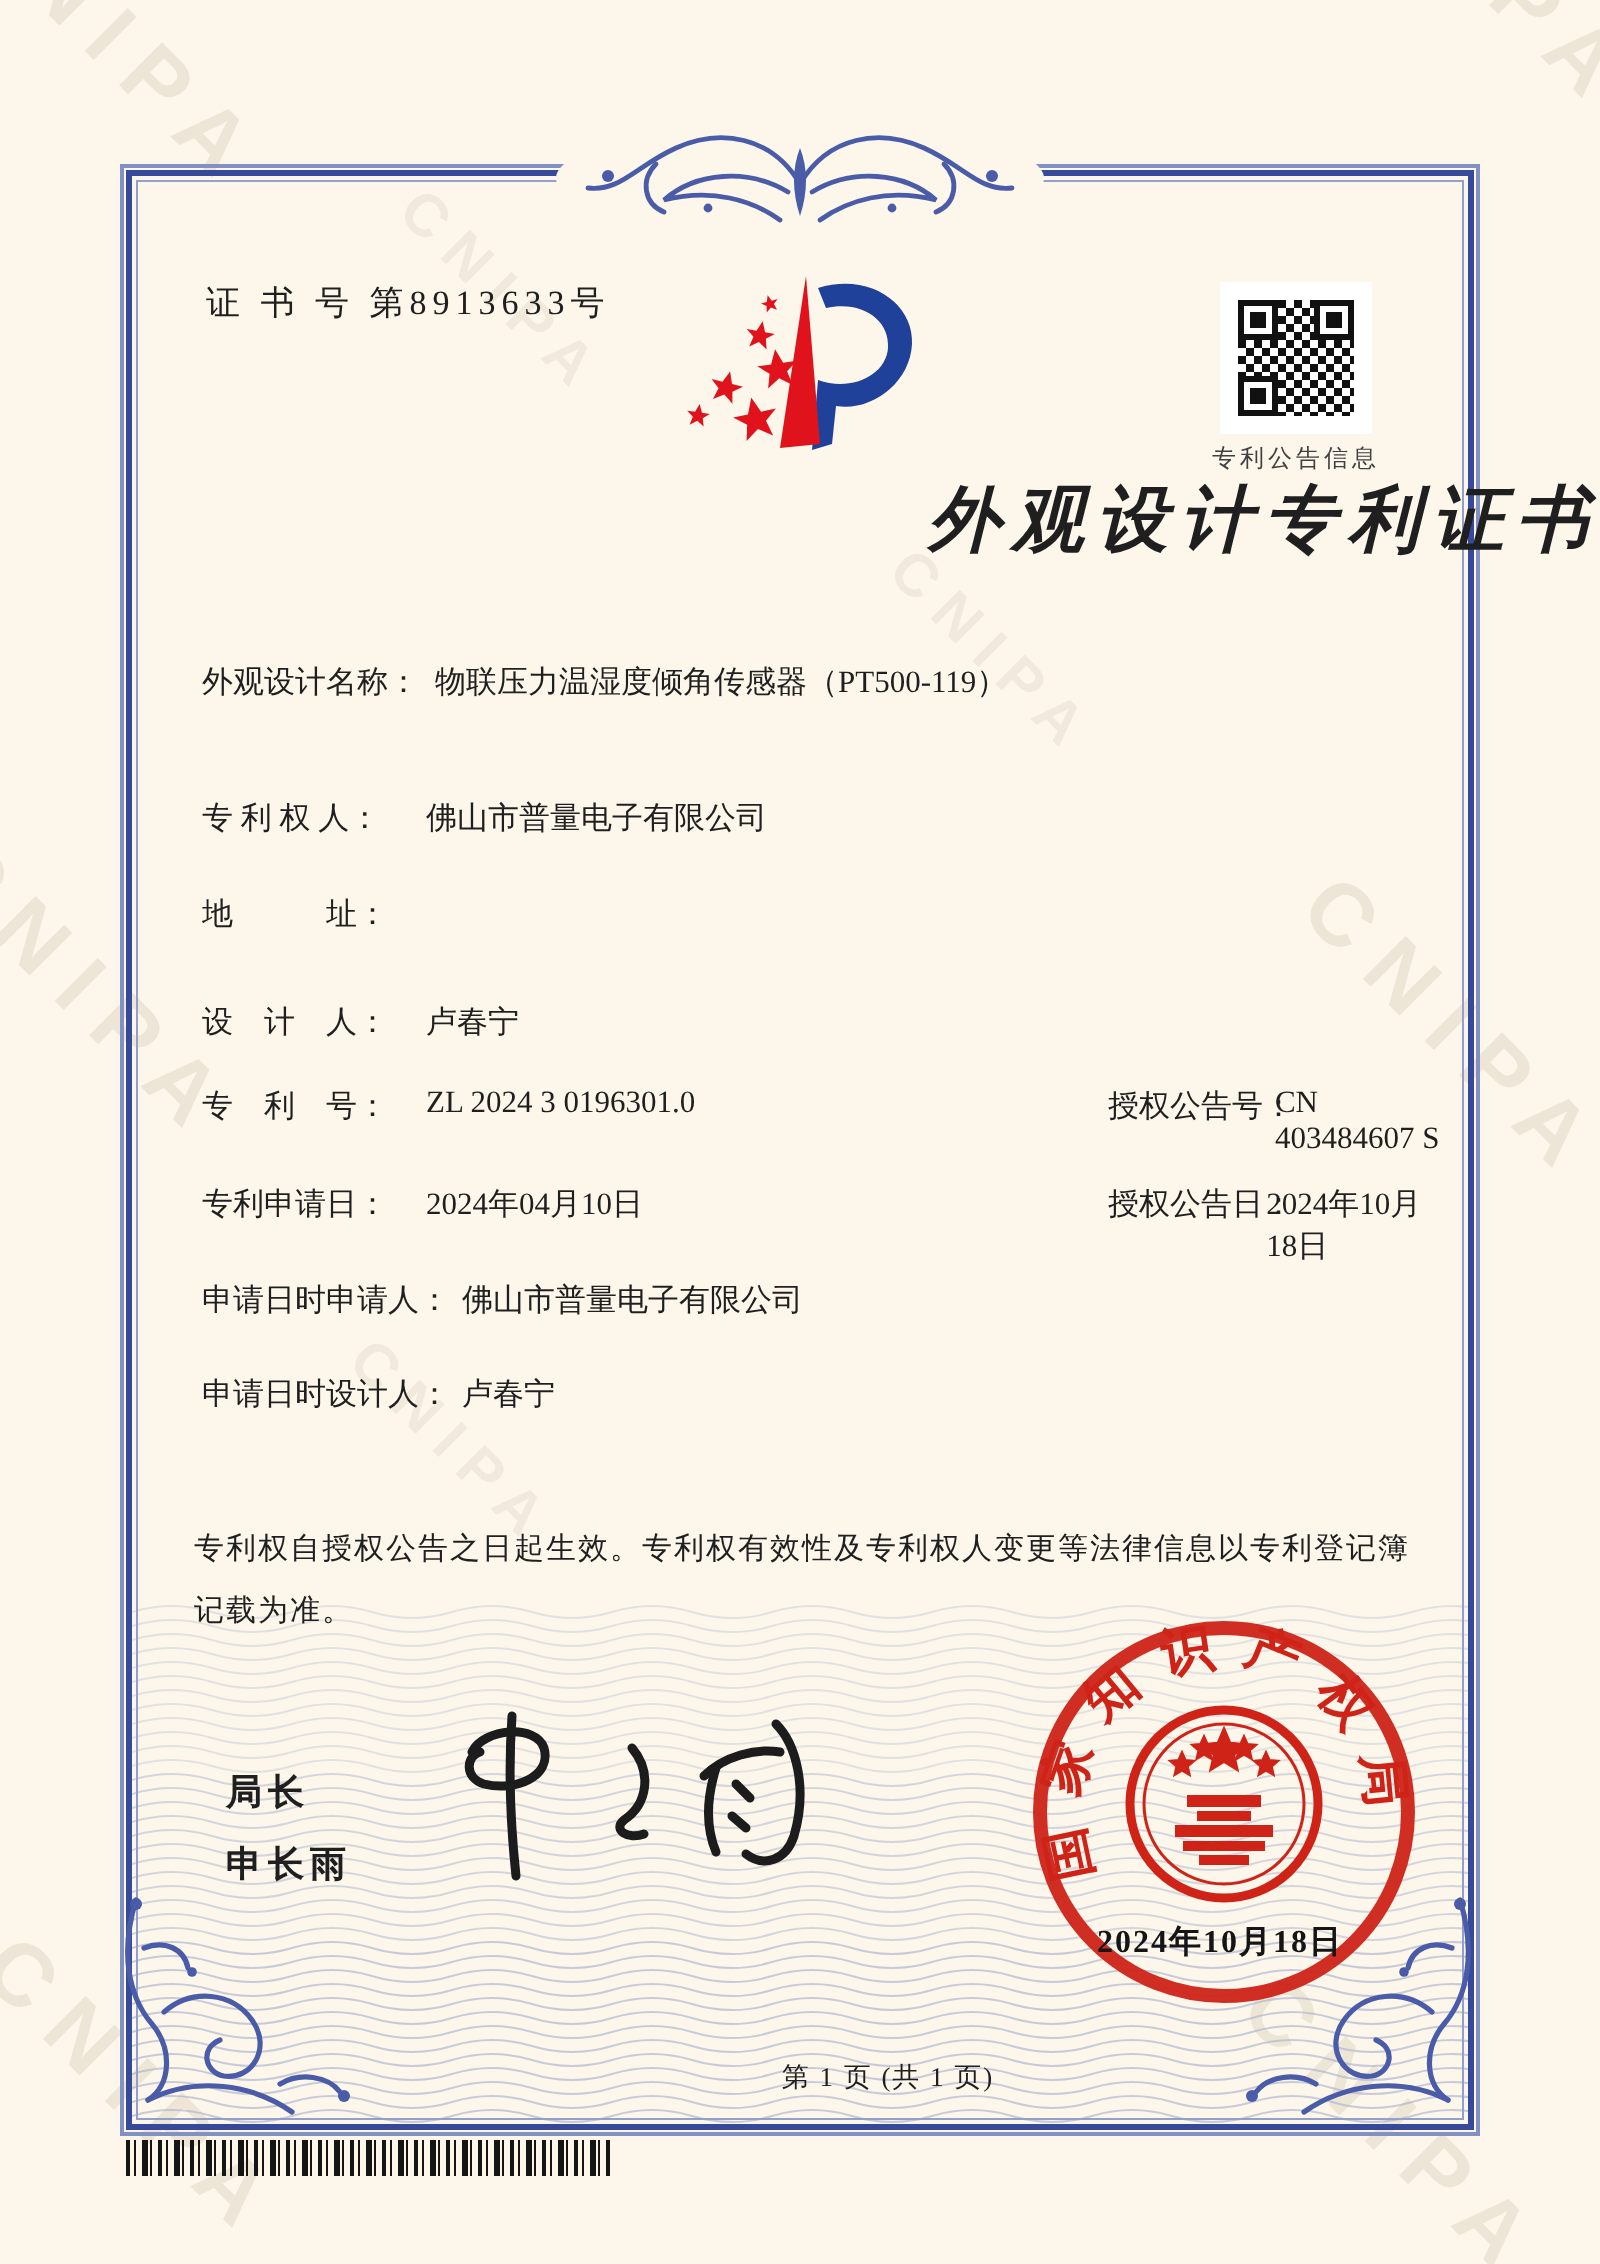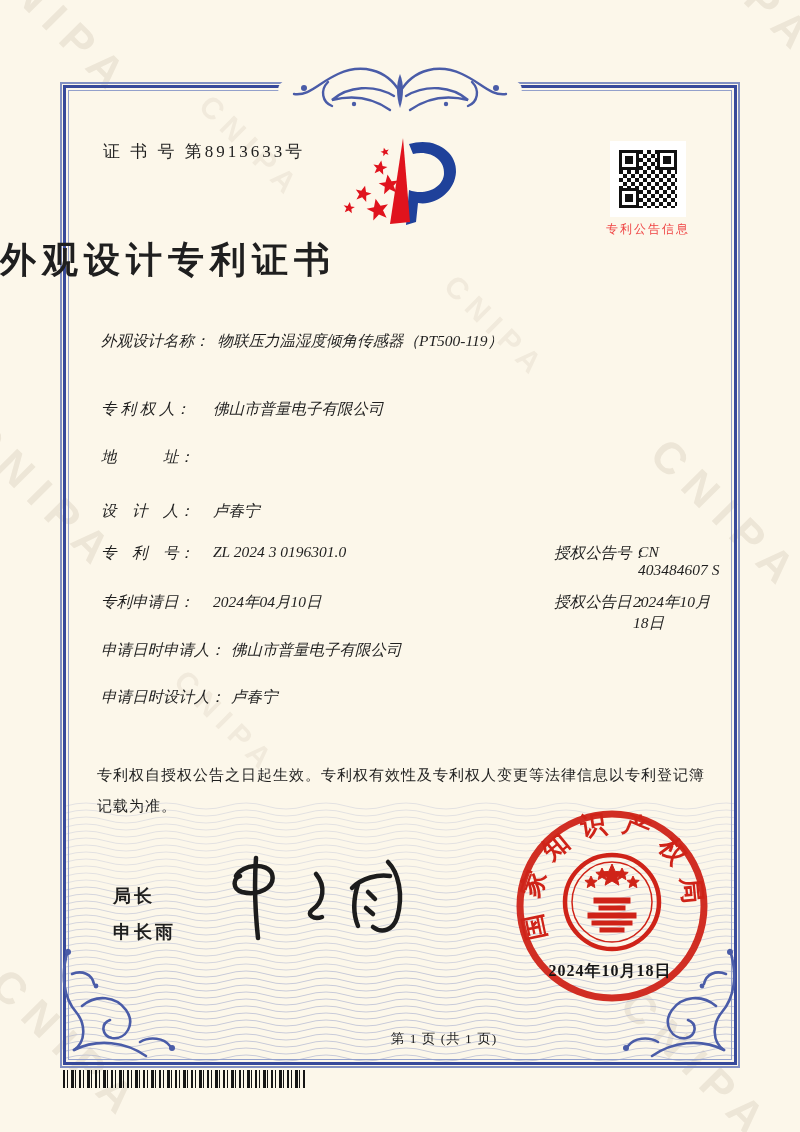--- a/index.html
+++ b/index.html
@@ -22,25 +22,25 @@
   .logo{position:absolute;left:333px;top:130px;z-index:3;}
   .qr-wrap{position:absolute;left:610px;top:141px;width:76px;height:76px;background:#fff;
            z-index:3;display:flex;align-items:center;justify-content:center;}
   .qr{width:58px;height:58px;position:relative;
       background:repeating-conic-gradient(#111 0% 25%,#fff 25% 50%);
       background-size:8px 8px;}
   .qr .f{position:absolute;width:14px;height:14px;border:3px solid #111;background:#fff;}
   .qr .f::after{content:"";position:absolute;left:3px;top:3px;width:8px;height:8px;background:#111;}
   .qr .f.tl{left:0;top:0;} .qr .f.tr{right:0;top:0;} .qr .f.bl{left:0;bottom:0;}
   .qr-label{position:absolute;left:598px;top:221px;width:100px;text-align:center;
-            font-size:12px;color:#ef4444;letter-spacing:2px;z-index:3;}
-  .title{position:absolute;left:0;top:236px;width:800px;text-align:left;
-         font-size:36px;font-weight:700;letter-spacing:6px;z-index:3;}
-  
-  .row{position:absolute;left:101px;font-size:15.5px;z-index:3;display:flex;font-style:italic;}
+            font-size:12px;color:#404040;letter-spacing:2px;z-index:3;}
+  .title{position:absolute;left:0;top:236px;width:800px;text-align:right;
+         font-size:36px;font-weight:700;letter-spacing:6px;z-index:3;font-style:italic;}
+  
+  .row{position:absolute;left:101px;font-size:15.5px;z-index:3;display:flex;}
   .row .lab{white-space:pre;min-width:104px;}
   .row .val{margin-left:8px;}
   .pair2{position:absolute;left:453px;top:0;display:flex;font-size:15.5px;}
   .addr-val{width:460px;line-height:27px;}
   .body-par{position:absolute;left:97px;top:760px;width:618px;font-size:15px;
             line-height:31px;letter-spacing:1px;z-index:3;}
   .body-par .l1{text-indent:2em;}
   
   .sig-title{position:absolute;left:113px;top:884px;font:600 18px "Liberation Sans","DejaVu Sans",sans-serif;
              letter-spacing:3px;z-index:3;}

